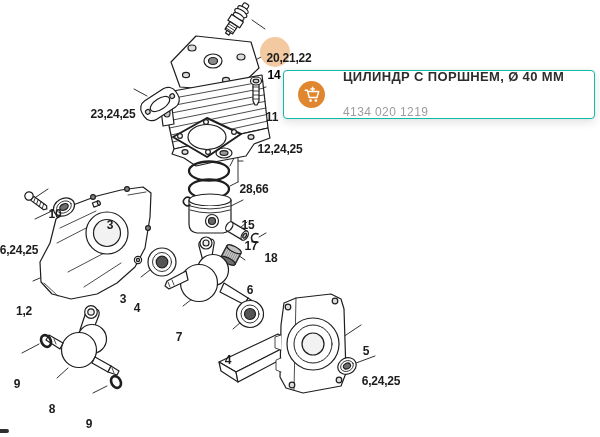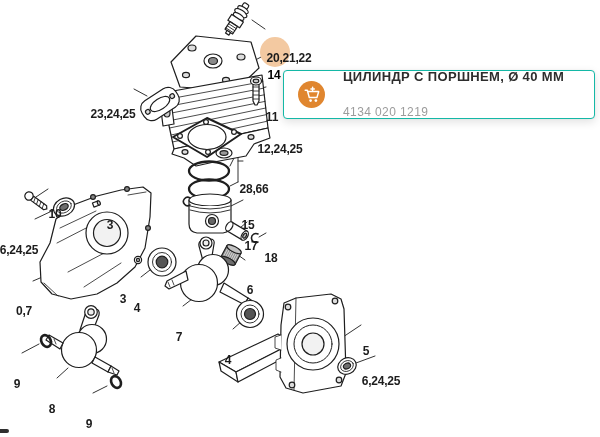--- a/index.html
+++ b/index.html
@@ -247,21 +247,21 @@
 <div class="plabel" style="left:113px;top:86px">23,24,25</div>
 <div class="plabel" style="left:280px;top:121px">12,24,25</div>
 <div class="plabel" style="left:254px;top:161px">28,66</div>
 <div class="plabel" style="left:55px;top:186px">10</div>
 <div class="plabel" style="left:248px;top:197px">15</div>
 <div class="plabel" style="left:251px;top:218px">17</div>
 <div class="plabel" style="left:271px;top:230px">18</div>
 <div class="plabel" style="left:250px;top:262px">6</div>
 <div class="plabel" style="left:19px;top:222px">6,24,25</div>
 <div class="plabel" style="left:110px;top:197px">3</div>
-<div class="plabel" style="left:24px;top:283px">0,7</div>
+<div class="plabel" style="left:24px;top:283px">1,2</div>
 <div class="plabel" style="left:123px;top:271px">3</div>
 <div class="plabel" style="left:137px;top:280px">4</div>
 <div class="plabel" style="left:179px;top:309px">7</div>
 <div class="plabel" style="left:228px;top:332px">4</div>
 <div class="plabel" style="left:366px;top:323px">5</div>
 <div class="plabel" style="left:381px;top:353px">6,24,25</div>
 <div class="plabel" style="left:52px;top:381px">8</div>
 <div class="plabel" style="left:17px;top:356px">9</div>
 <div class="plabel" style="left:89px;top:396px">9</div>
 

